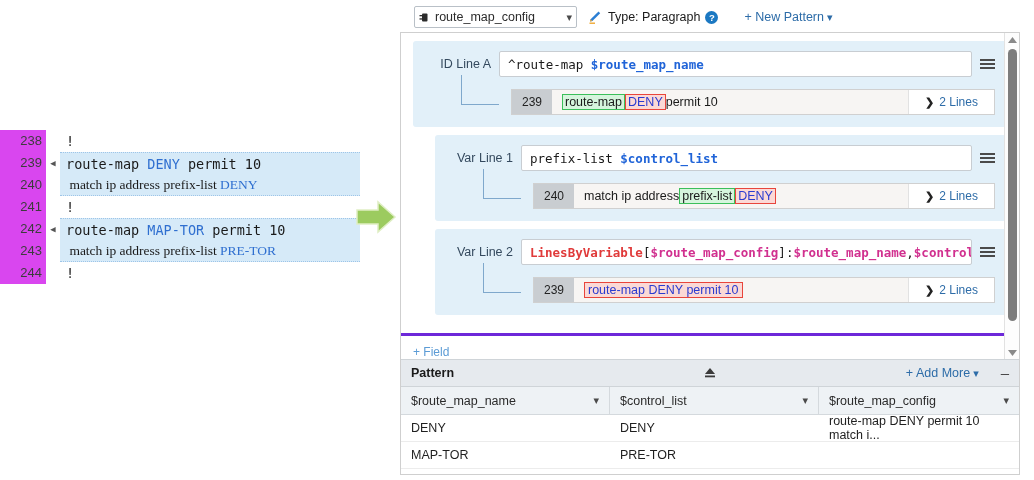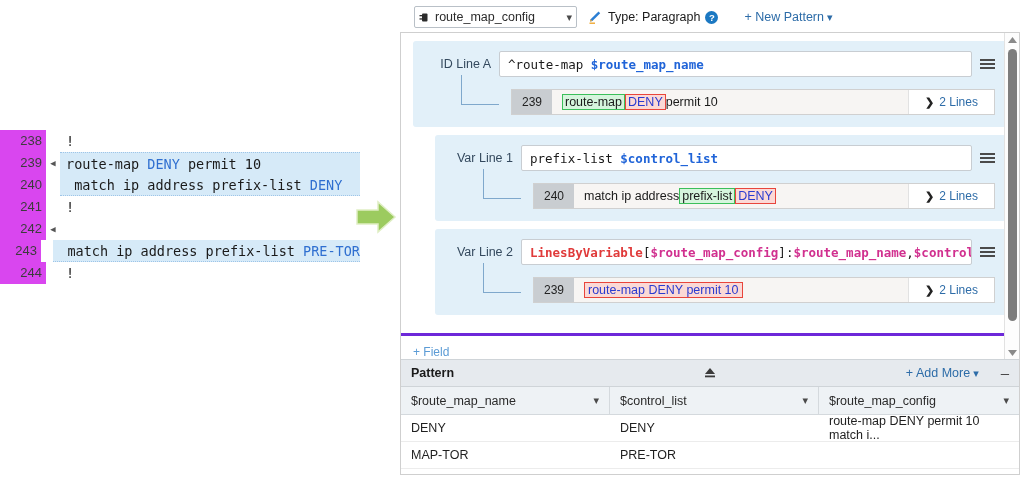--- a/index.html
+++ b/index.html
@@ -33,21 +33,21 @@
     text-align: center;
   }
   .ctext {
     flex: 1; line-height: 22px; white-space: pre; color: #1a1a1a;
     padding-left: 6px;
   }
   .hl { background: #d6eaf8; }
   .kw { color: #2f6fd0; }
   .bang { color: #1a1a1a; }
   .dotted-top { border-top: 1px dotted #9ec5e8; }
-  .dotted-bot { border-bottom: 1px dotted #9ec5e8; }
+  .dotted-bot { border-bottom: 1px dotted #9ec5e8; font-family: Liberation Serif, serif; }
 
   
   .arrow {
     position: absolute; left: 355px; top: 199px;
     width: 42px; height: 36px;
   }
 
   
   .toolbar {
     position: absolute; left: 400px; top: 4px;
@@ -219,20 +219,21 @@
         <div class="ctext hl dotted-bot"> match ip address prefix-list <span class="kw">DENY</span></div>
       </div>
       <div class="code-row">
         <div class="ln">241</div>
         <div class="fold"></div>
         <div class="ctext"><span class="bang">!</span></div>
       </div>
       <div class="code-row">
         <div class="ln">242</div>
         <div class="fold">◀</div>
+        <div class="ctext hl dotted-top">route-map <span class="kw">MAP-TOR</span> permit 10</div>
       </div>
       <div class="code-row">
         <div class="ln">243</div>
         <div class="fold"></div>
         <div class="ctext hl dotted-bot"> match ip address prefix-list <span class="kw">PRE-TOR</span></div>
       </div>
       <div class="code-row">
         <div class="ln">244</div>
         <div class="fold"></div>
         <div class="ctext"><span class="bang">!</span></div>

